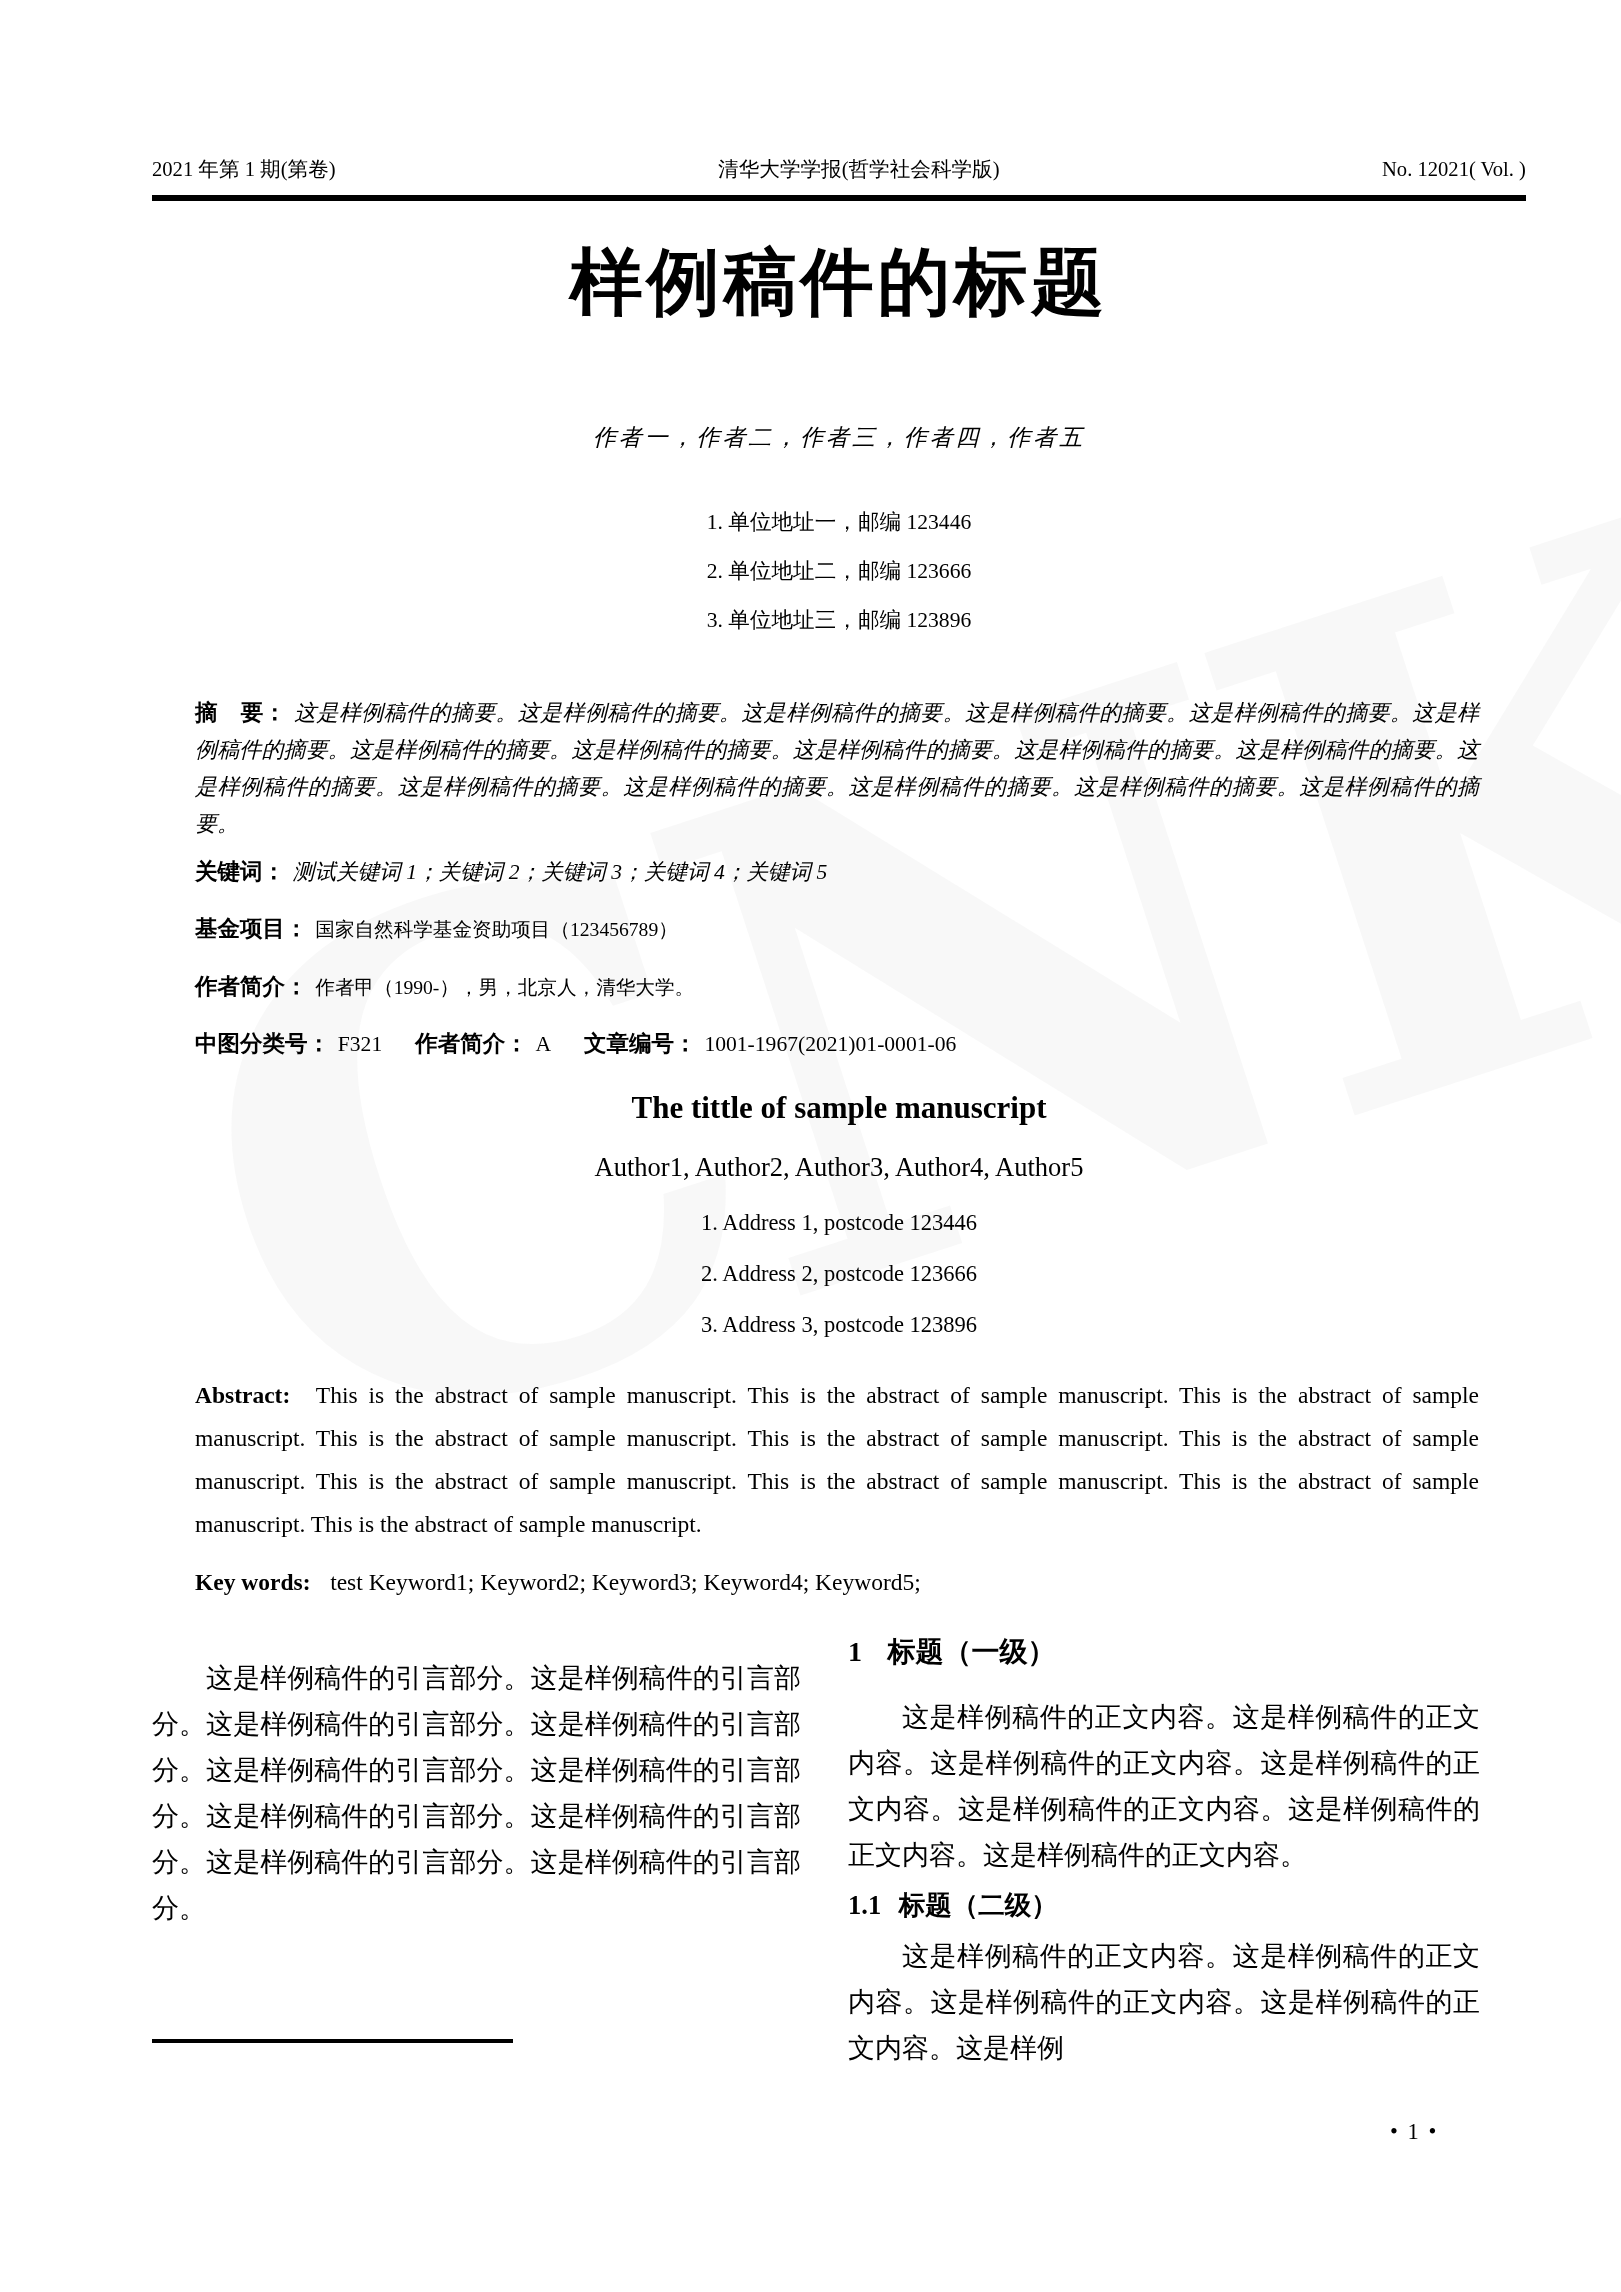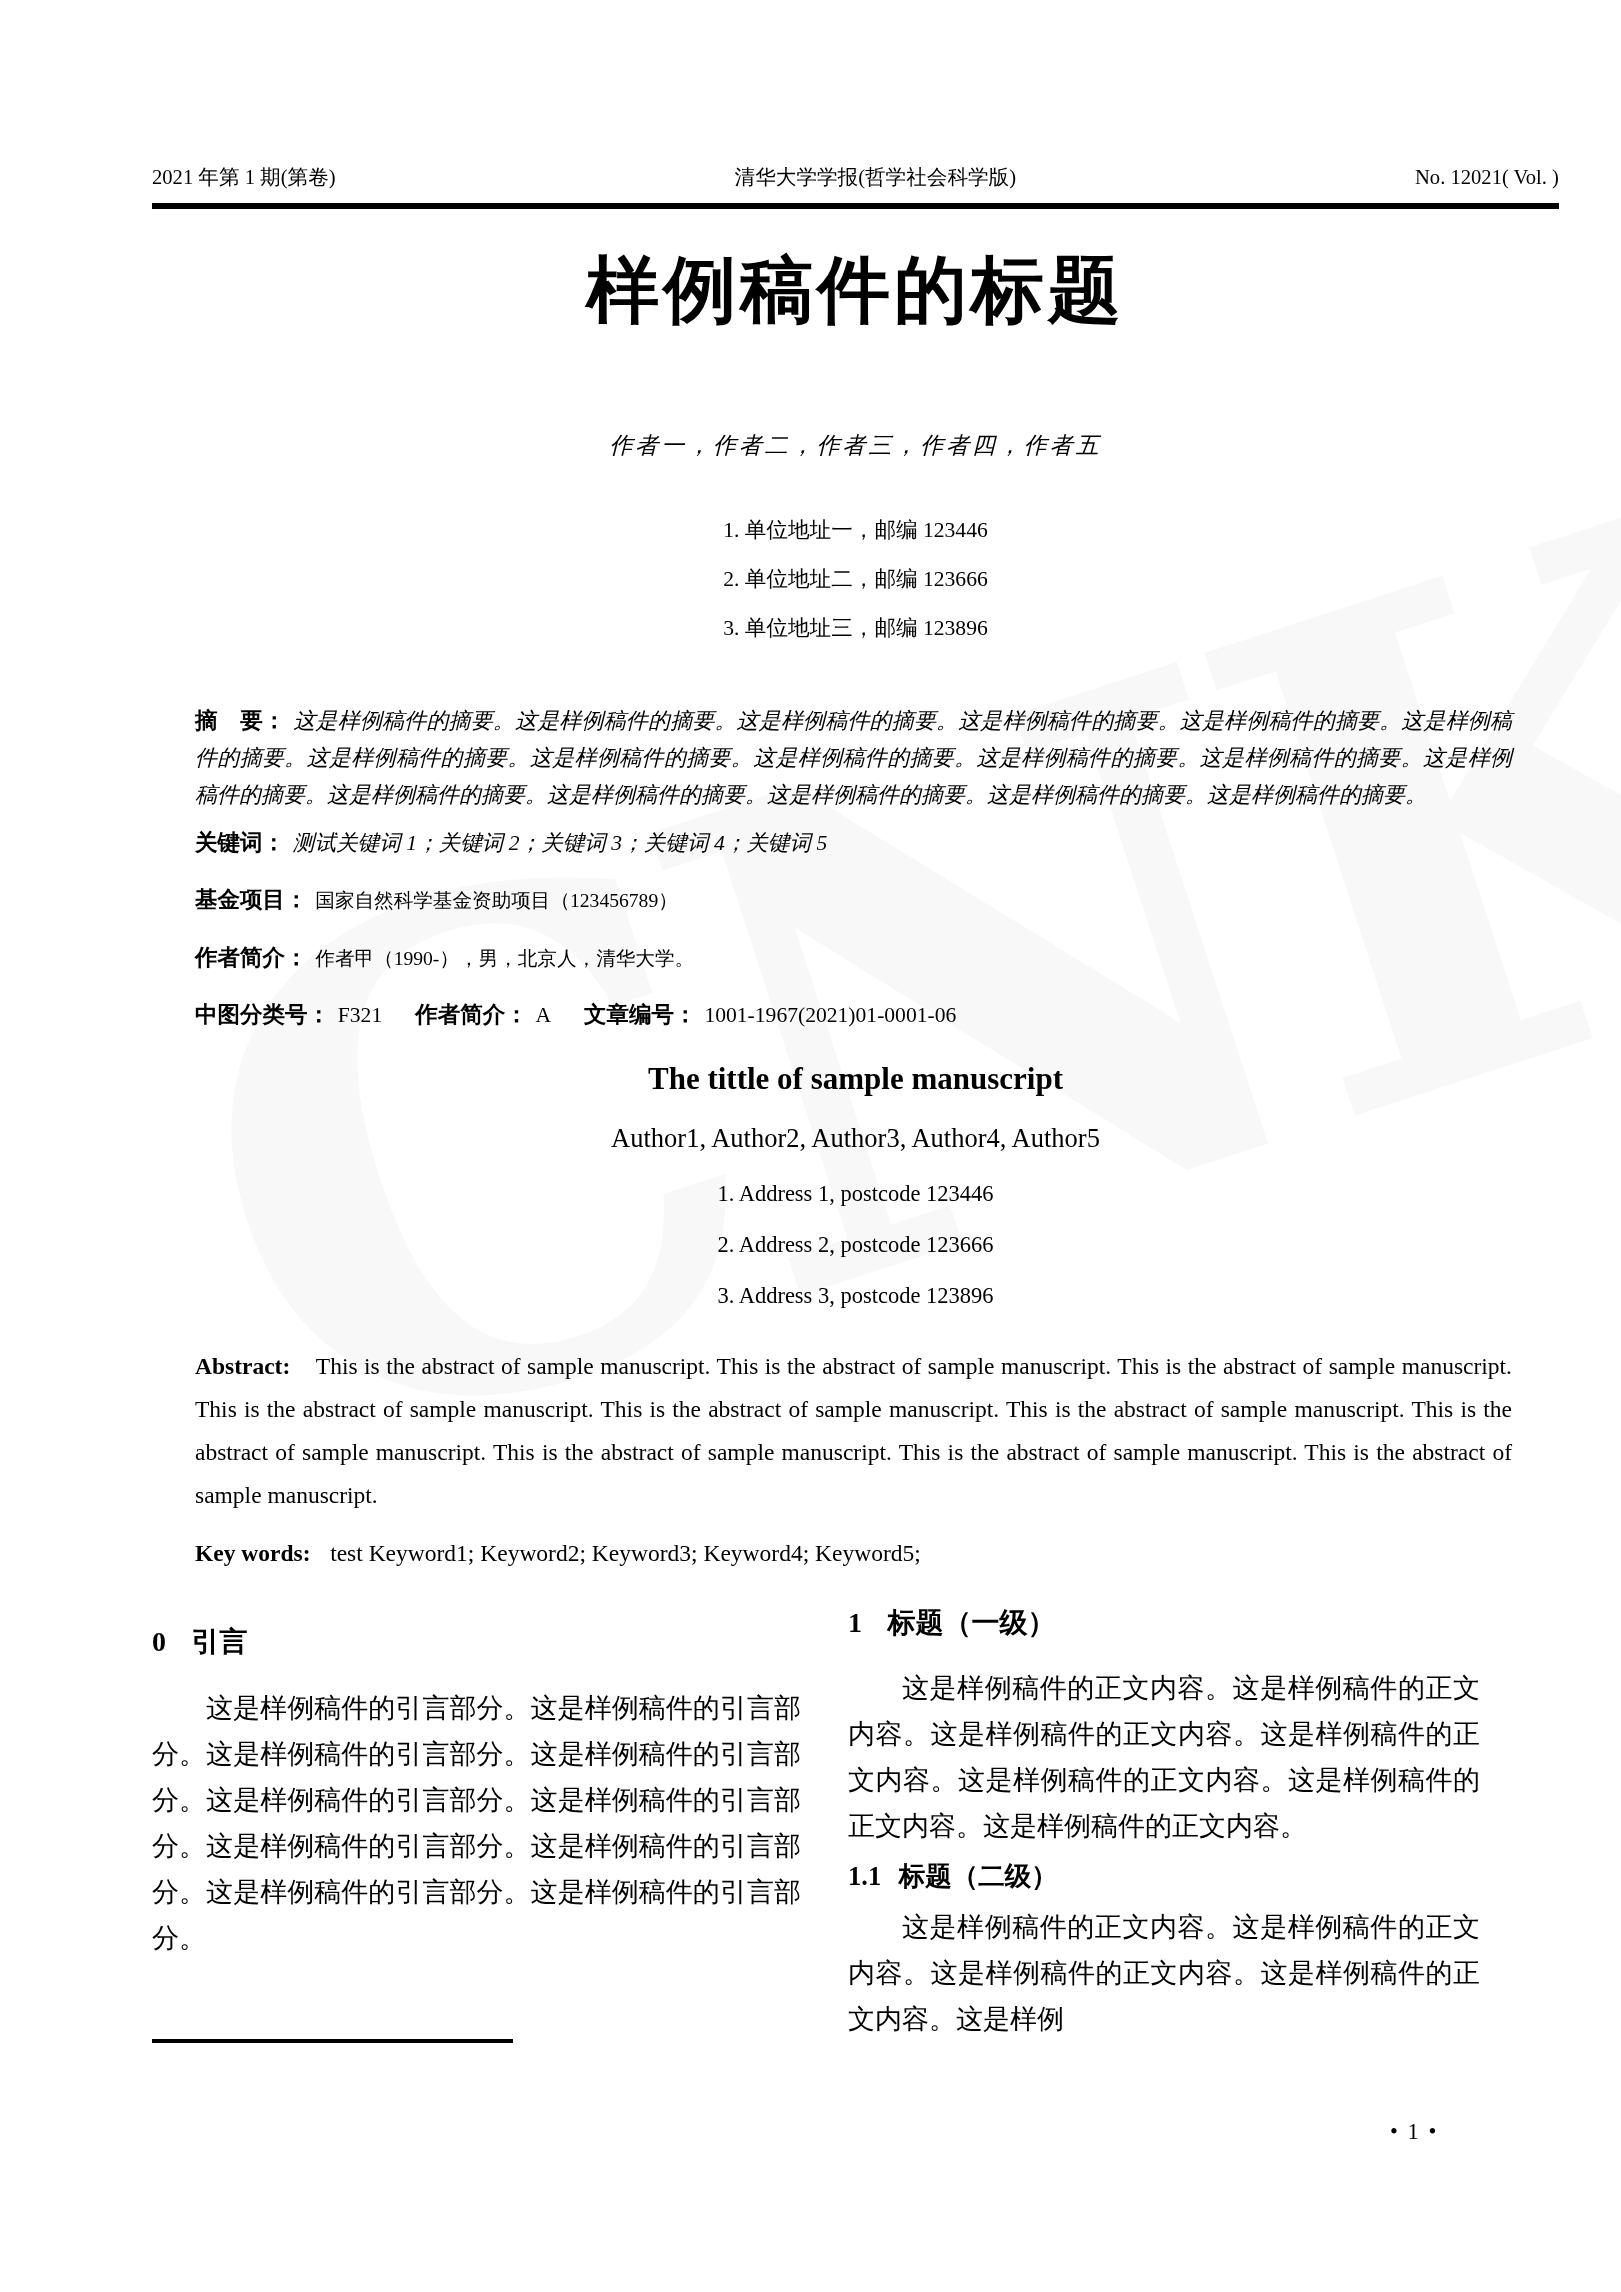--- a/index.html
+++ b/index.html
@@ -7,21 +7,21 @@
   .page {
     position: relative;
     width: 1621px;
     height: 2293px;
     margin: 0 auto;
     background: #ffffff;
     overflow: hidden;
     font-family: "Liberation Serif", "DejaVu Serif", serif;
     color: #000;
   }
-  .content { padding: 157px 62px 0 152px; position: relative; z-index: 2; margin-top: 8px; }
+  .content { padding: 157px 95px 0 152px; position: relative; z-index: 2; }
 
   
   .watermark {
     position: absolute;
     top: 549px; left: 176px;
     font-size: 667px;
     font-weight: bold;
     font-family: "DejaVu Serif", serif;
     color: rgba(120,120,120,0.05);
     transform: rotate(-18deg);
@@ -196,21 +196,20 @@
       <div>3. Address 3, postcode 123896</div>
     </div>
 
     <div class="abstract-en"><span class="label-hei">Abstract:</span><span>This is the abstract of sample manuscript. This is the abstract of sample manuscript. This is the abstract of sample manuscript. This is the abstract of sample manuscript. This is the abstract of sample manuscript. This is the abstract of sample manuscript. This is the abstract of sample manuscript. This is the abstract of sample manuscript. This is the abstract of sample manuscript. This is the abstract of sample manuscript.</span></div>
 
     <div class="kw-en"><span class="label-hei">Key words:</span><span>test Keyword1; Keyword2; Keyword3; Keyword4; Keyword5;</span></div>
 
     <div class="columns">
 
       <div class="col-left">
-        <div class="sec-heading heading-intro"><span class="sec-num">0</span><span>引言</span></div>
         <div class="body-para">这是样例稿件的引言部分。这是样例稿件的引言部分。这是样例稿件的引言部分。这是样例稿件的引言部分。这是样例稿件的引言部分。这是样例稿件的引言部分。这是样例稿件的引言部分。这是样例稿件的引言部分。这是样例稿件的引言部分。这是样例稿件的引言部分。</div>
       </div>
 
       <div class="col-right">
         <div class="sec-heading"><span class="sec-num">1</span><span>标题（一级）</span></div>
         <div class="body-para">这是样例稿件的正文内容。这是样例稿件的正文内容。这是样例稿件的正文内容。这是样例稿件的正文内容。这是样例稿件的正文内容。这是样例稿件的正文内容。这是样例稿件的正文内容。</div>
 
         <div class="sec-heading heading-sub"><span class="sec-num">1.1</span><span>标题（二级）</span></div>
         <div class="body-para tight">这是样例稿件的正文内容。这是样例稿件的正文内容。这是样例稿件的正文内容。这是样例稿件的正文内容。这是样例</div>
       </div>

